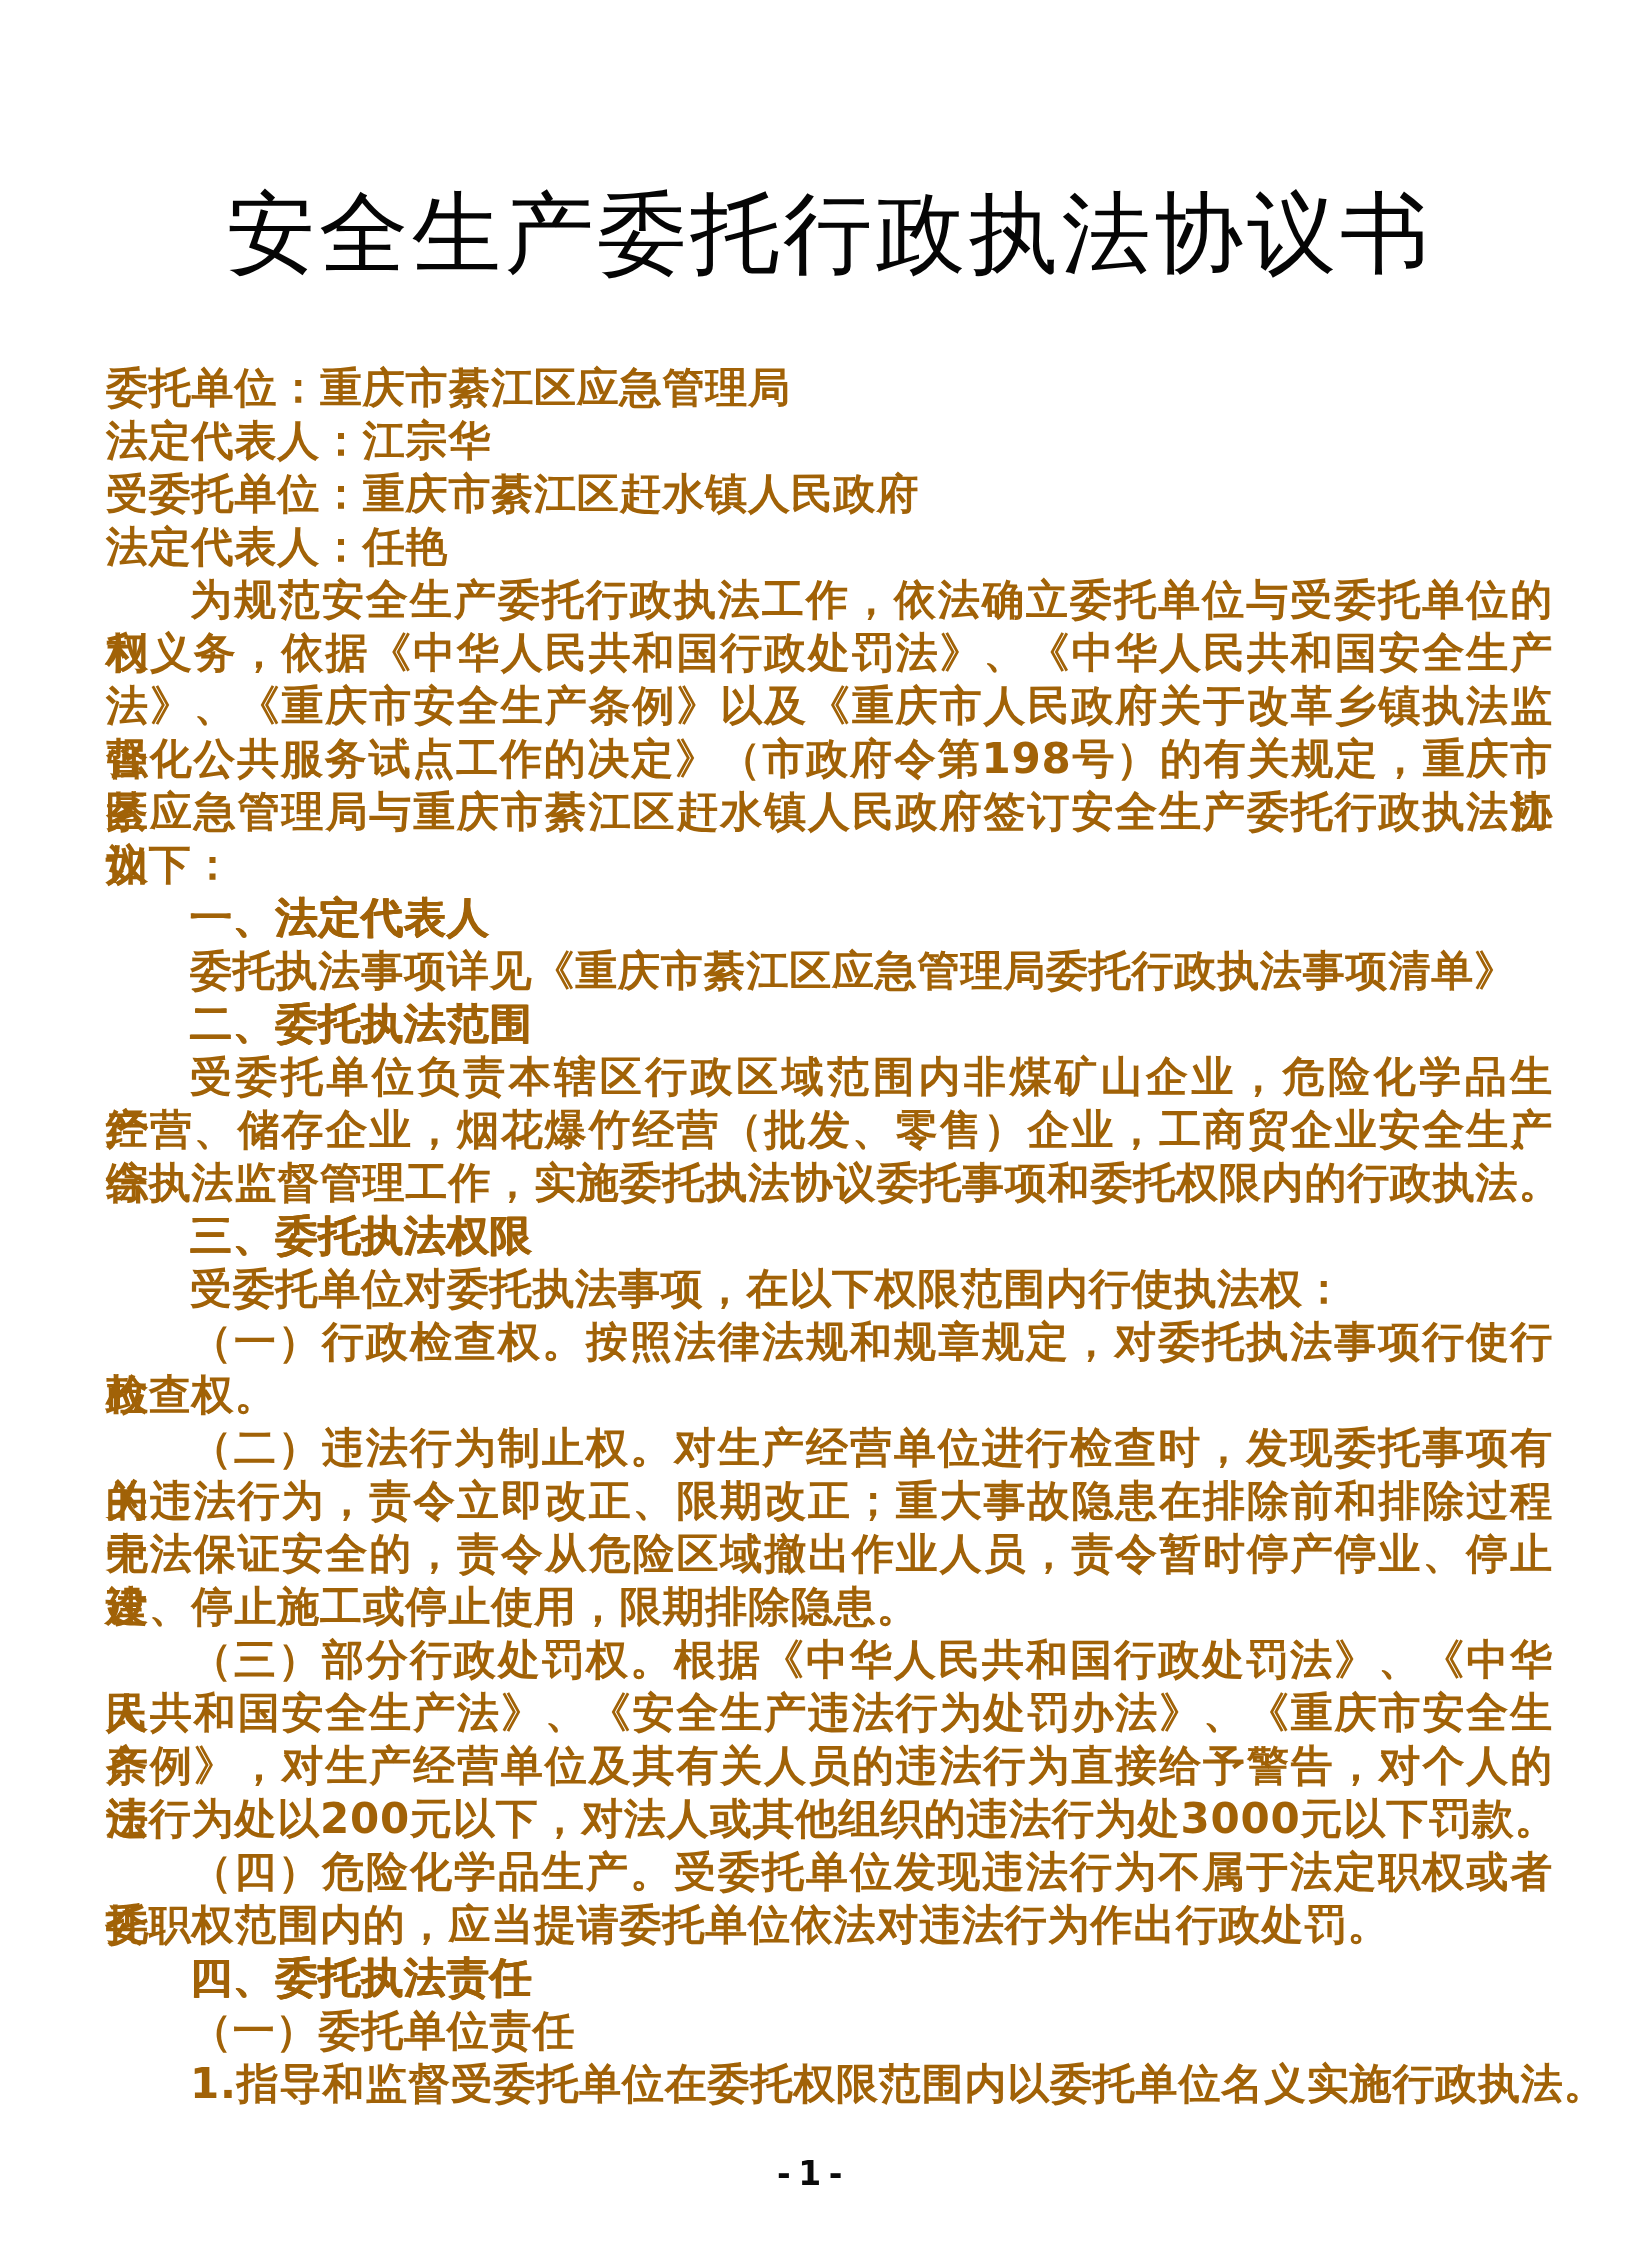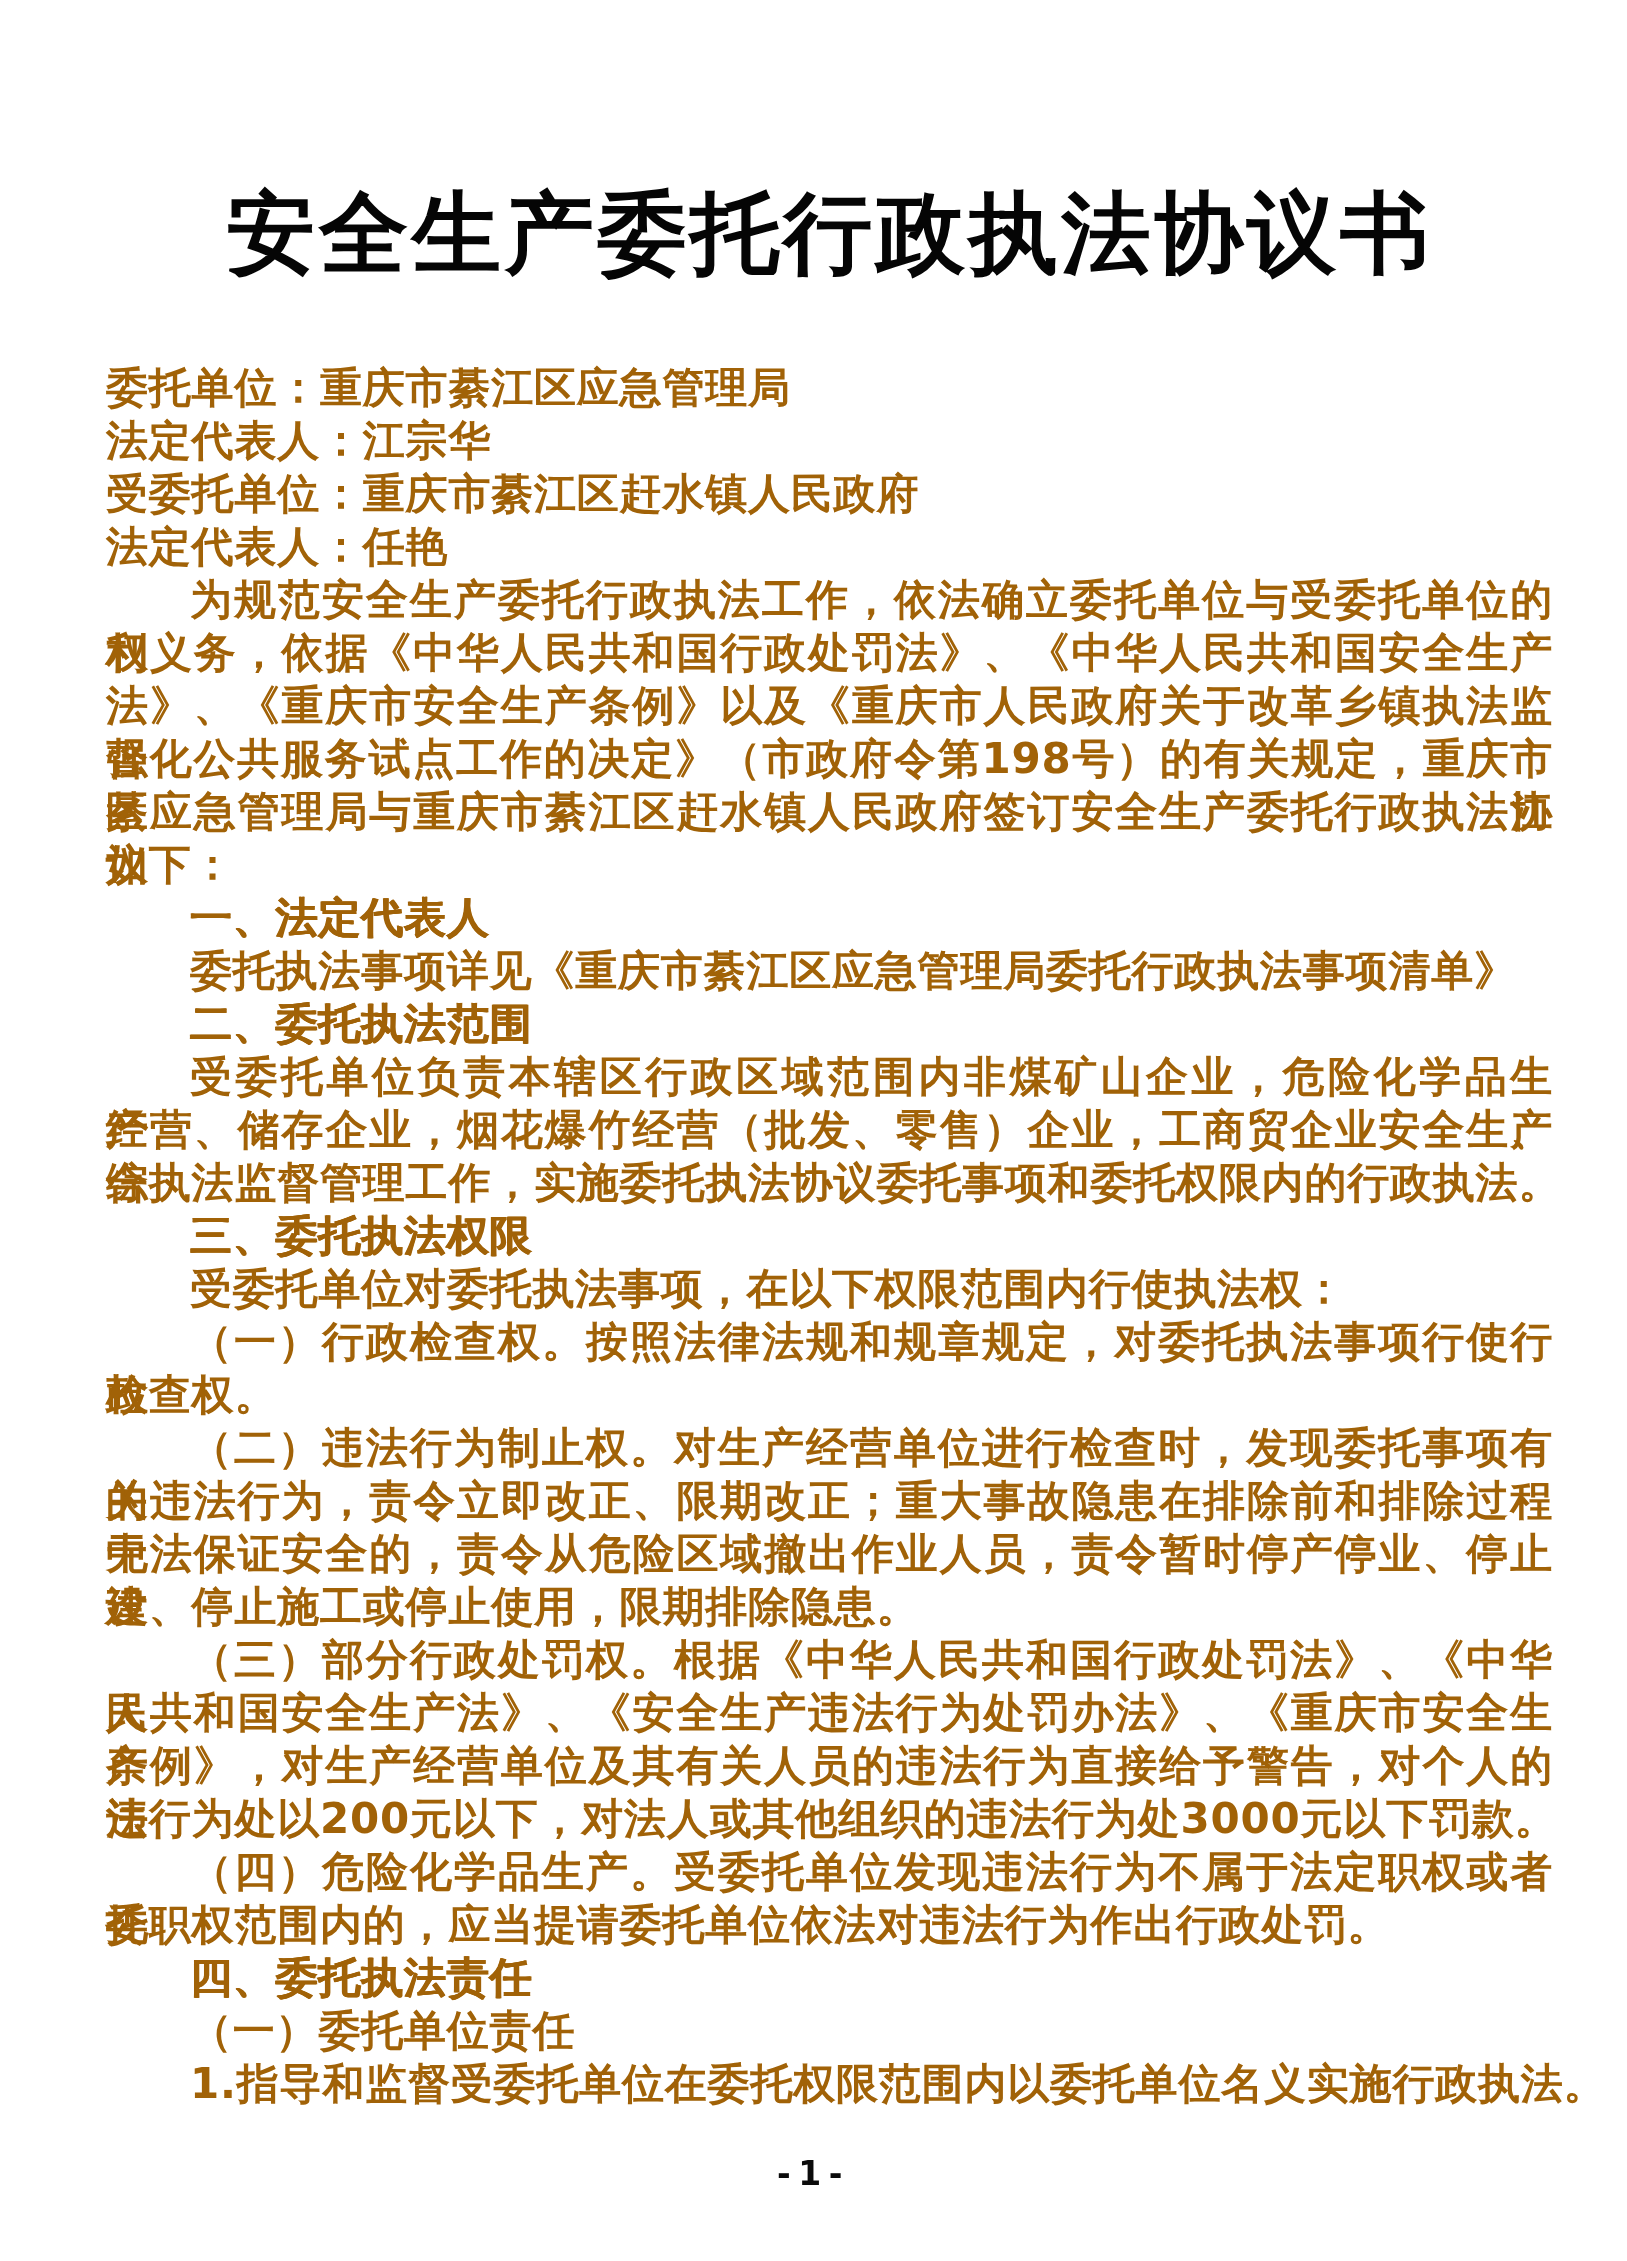--- a/index.html
+++ b/index.html
@@ -18,21 +18,21 @@
     color: #0b0b0b;
     font-family: "DejaVu Sans", sans-serif;
     overflow: hidden;
   }
   .title {
     margin: 0 0 72px 0;
     text-align: center;
     font-family: "DejaVu Serif", serif;
     font-size: 89px;
     line-height: 112px;
-    font-weight: 700;
+    font-weight: 400;
     letter-spacing: 3.8px;
     white-space: nowrap;
     color: #050505;
   }
   .body-lines {
     width: 100%;
   }
   .line {
     font-size: 42px;
     line-height: 53px;

